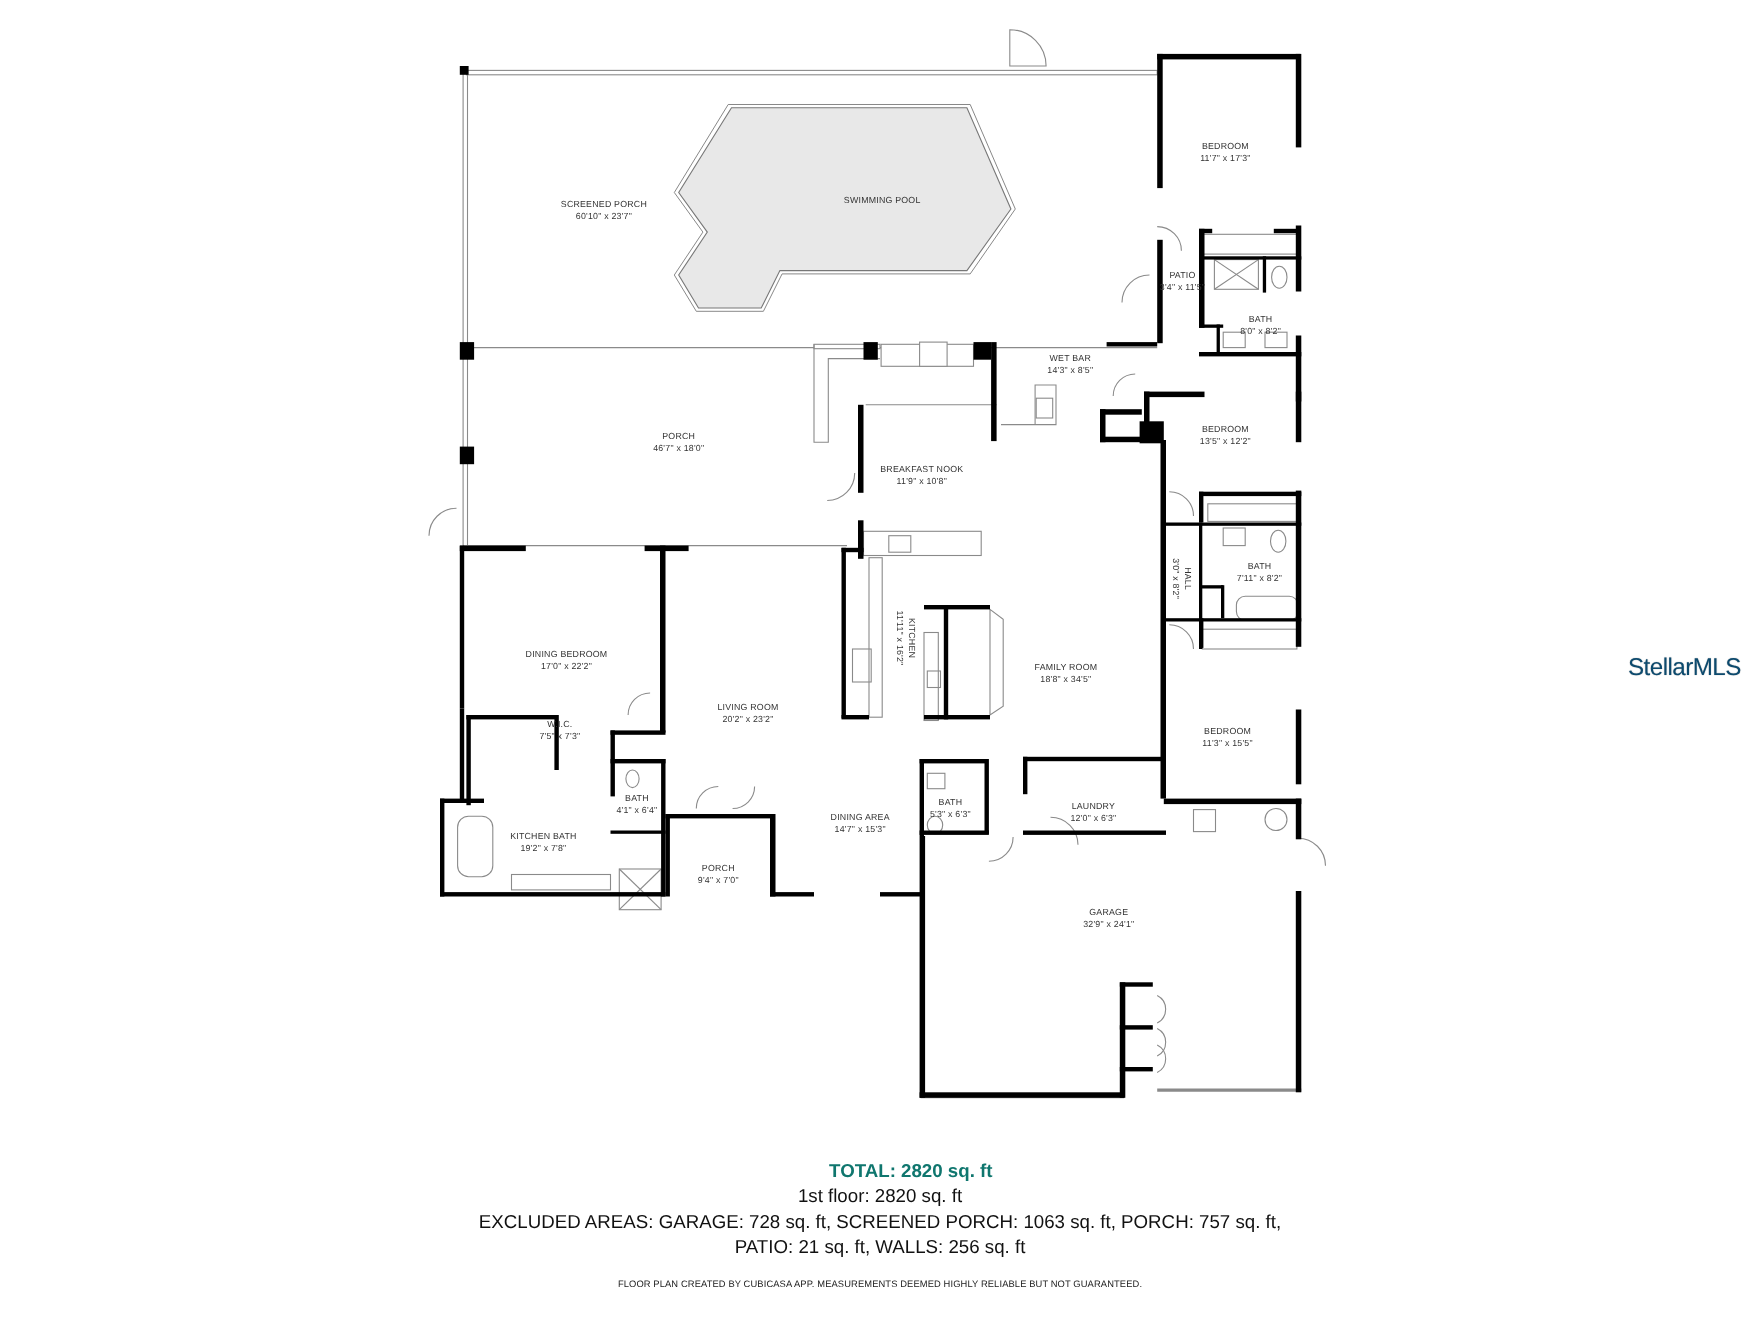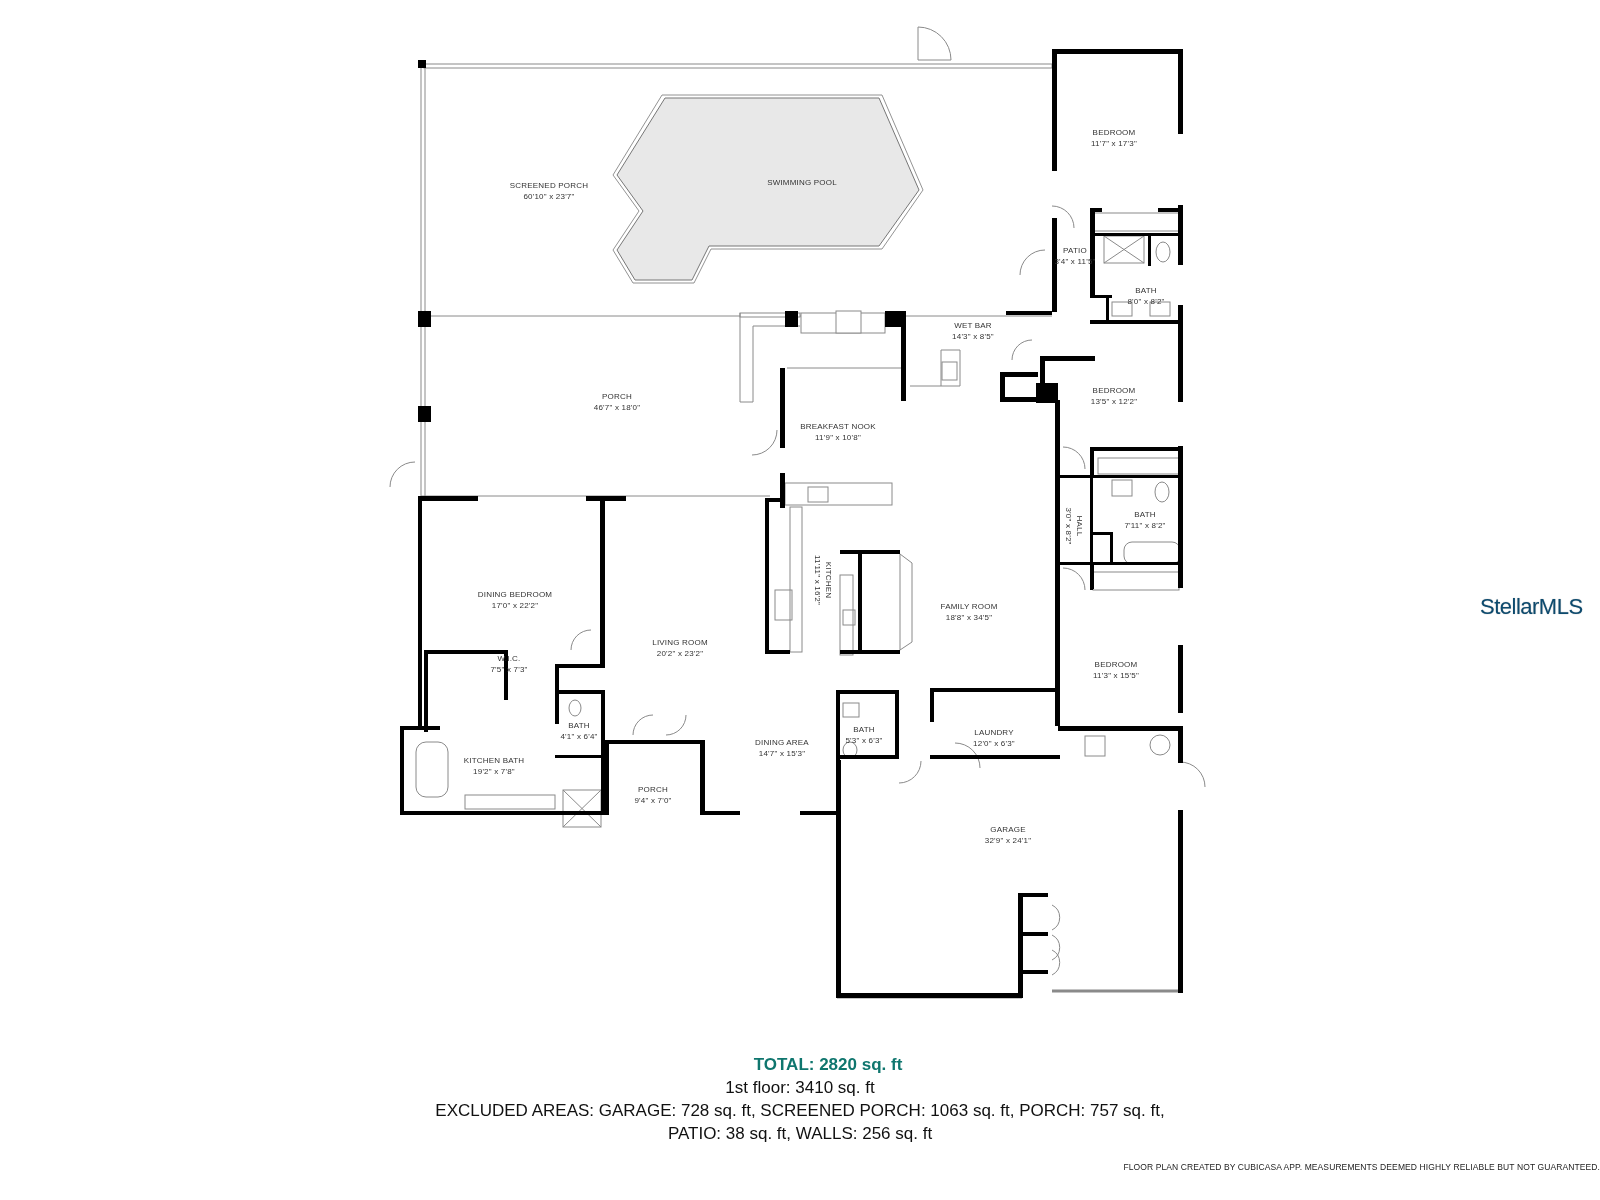--- a/index.html
+++ b/index.html
@@ -307,17 +307,17 @@
 </div>
 <div class="room-label" style="left:1008px; top:835px;">
   <div>GARAGE</div>
   <div>32'9" x 24'1"</div>
 </div>
 
 <div class="watermark">StellarMLS</div>
 
 <div class="footer">
   <div class="total" style="top:1055px;">TOTAL: 2820 sq. ft</div>
-  <div class="line" style="top:1078px;">1st floor: 3410 sq. ft</div>
+  <div class="line" style="top:1078px;">1st floor: 2820 sq. ft</div>
   <div class="line" style="top:1101px;">EXCLUDED AREAS: GARAGE: 728 sq. ft, SCREENED PORCH: 1063 sq. ft, PORCH: 757 sq. ft,</div>
-  <div class="line" style="top:1124px;">PATIO: 38 sq. ft, WALLS: 256 sq. ft</div>
-  <div class="disclaimer" style="top:1162px;text-align:right;">FLOOR PLAN CREATED BY CUBICASA APP. MEASUREMENTS DEEMED HIGHLY RELIABLE BUT NOT GUARANTEED.</div>
+  <div class="line" style="top:1124px;">PATIO: 21 sq. ft, WALLS: 256 sq. ft</div>
+  <div class="disclaimer" style="top:1162px;">FLOOR PLAN CREATED BY CUBICASA APP. MEASUREMENTS DEEMED HIGHLY RELIABLE BUT NOT GUARANTEED.</div>
 </div>
 
 </body></html>

